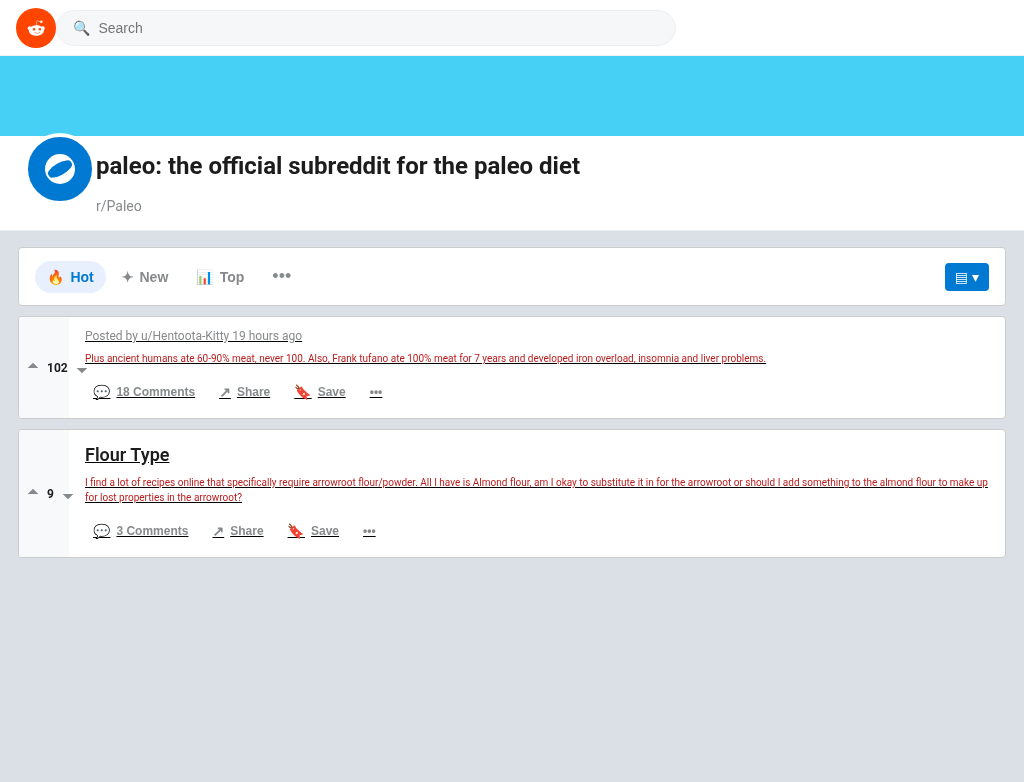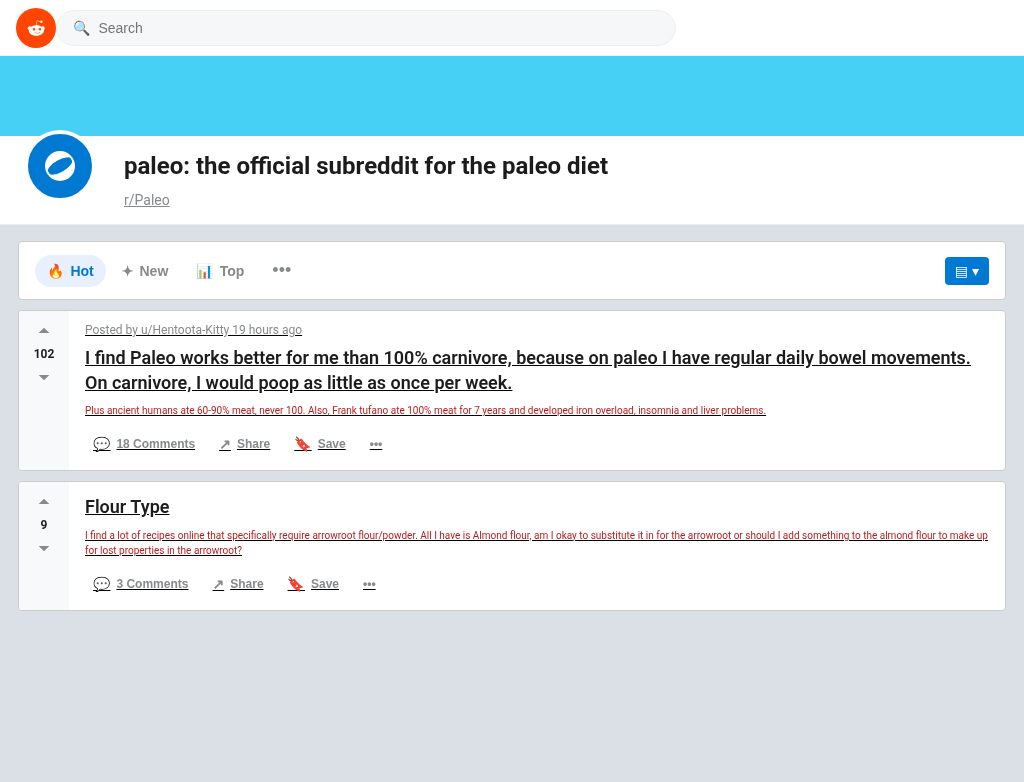--- a/index.html
+++ b/index.html
@@ -49,21 +49,21 @@
       background: #46d0f5;
       height: 80px;
     }
 
     
     .subreddit-header {
       background: #fff;
       padding: 16px 24px 16px 24px;
       display: flex;
       align-items: center;
-      gap: 28px;
+      gap: 0;
       border-bottom: 1px solid #edeff1;
     }
     .subreddit-icon {
       width: 72px;
       height: 72px;
       border-radius: 50%;
       background: #0079d3;
       display: flex;
       align-items: center;
       justify-content: center;
@@ -77,22 +77,21 @@
       height: 44px;
     }
     .subreddit-info h1 {
       font-size: 24px;
       font-weight: 700;
       color: #1c1c1c;
     }
     .subreddit-info .sub-name {
       font-size: 14px;
       color: #878a8c;
-      margin-top: 12px;
-      text-decoration: underline;
+      margin-top: 18px;
     }
 
     
     .content-area {
       max-width: 1020px;
       margin: 0 auto;
       padding: 16px 16px;
     }
 
     
@@ -156,23 +155,23 @@
       border: 1px solid #ccc;
       margin-bottom: 10px;
       display: flex;
       overflow: hidden;
     }
     .post-vote {
       width: 50px;
       min-width: 50px;
       background: #f8f9fa;
       display: flex;
-      flex-direction: column;
-      align-items: center;
-      padding: 12px 4px;
+      flex-direction: row;
+      align-items: center;
+      padding: 0 4px;
       gap: 4px;
     }
     .vote-btn {
       background: transparent;
       border: none;
       cursor: pointer;
       color: #878a8c;
       padding: 2px;
       display: flex;
       align-items: center;
@@ -306,21 +305,20 @@
       </button>
       <span class="vote-count">102</span>
       <button class="vote-btn">
         <svg width="16" height="16" viewBox="0 0 24 24" fill="#878a8c">
           <path d="M12 20l-8-8h16z"></path>
         </svg>
       </button>
     </div>
     <div class="post-content">
       <div class="post-meta">Posted by u/Hentoota-Kitty 19 hours ago</div>
-      <div class="post-title">I find Paleo works better for me than 100% carnivore, because on paleo I have regular daily bowel movements. On carnivore, I would poop as little as once per week.</div>
       <div class="post-body">Plus ancient humans ate 60-90% meat, never 100. Also, Frank tufano ate 100% meat for 7 years and developed iron overload, insomnia and liver problems.</div>
       <div class="post-actions">
         <button class="action-btn">
           <span class="action-icon">💬</span>
           <span>18 Comments</span>
         </button>
         <button class="action-btn">
           <span class="action-icon">↗</span>
           <span>Share</span>
         </button>

